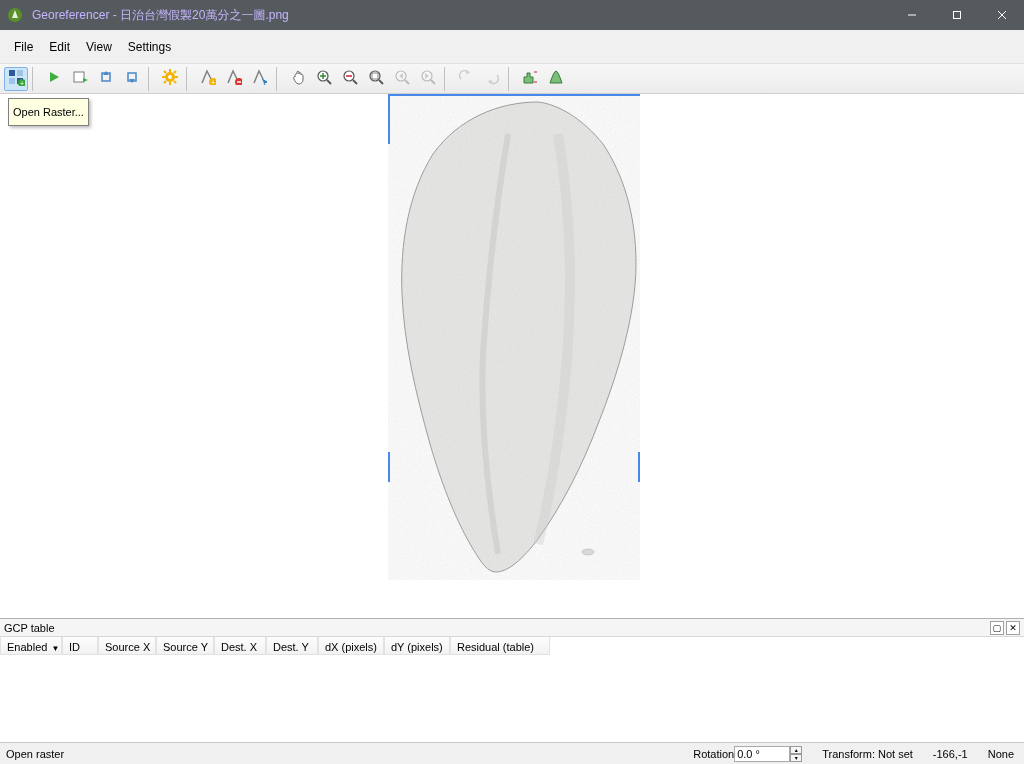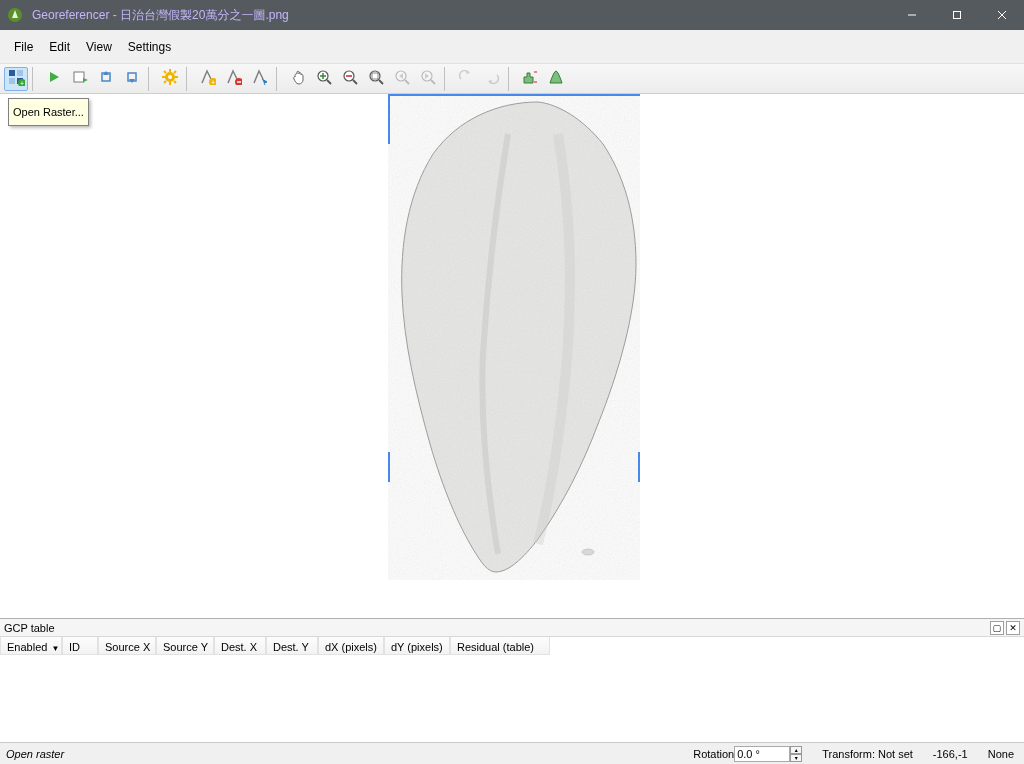--- a/index.html
+++ b/index.html
@@ -41,21 +41,21 @@
     .gcp-header { height:18px; background:#f5f5f5; display:flex; align-items:center; justify-content:space-between; padding:0 4px; font-size:11px; border-bottom:1px solid #d8d8d8;}
     .gcp-header .panel-btns { display:flex; gap:2px;}
     .gcp-header .pbtn { width:14px; height:14px; border:1px solid #a0a0a0; font-size:9px; line-height:12px; text-align:center; background:#fff;}
     .gcp-columns { height:18px; display:flex; background:#fff; font-size:11px; }
     .gcp-columns .col { border:1px solid #e2e2e2; border-top:none; padding:1px 6px; display:flex; align-items:flex-end; white-space:nowrap; background:linear-gradient(#fdfdfd,#f2f2f2);}
     .gcp-columns .col .caret { margin-left:4px; font-size:8px;}
     .gcp-body { flex:1; background:#fff; }
 
     
     .statusbar { height:22px; background:#f0f0f0; border-top:1px solid #c8c8c8; display:flex; align-items:center; font-size:11px; padding:0 6px; gap:12px;}
-    .statusbar .status-left { flex:1;font-style:italic; }
+    .statusbar .status-left { flex:1; }
     .statusbar .rot-input { width:56px; height:16px; font-size:11px; border:1px solid #aaa; padding:0 2px;}
     .status-seg { display:flex; align-items:center; padding:0 4px;}
     .spinner { display:flex; flex-direction:column; }
     .spinner .sp { width:12px; height:8px; border:1px solid #999; background:#f6f6f6; font-size:6px; line-height:6px; text-align:center;}
   </style>
 </head>
 <body>
 
 <div class="titlebar">
   <div class="app-icon">

